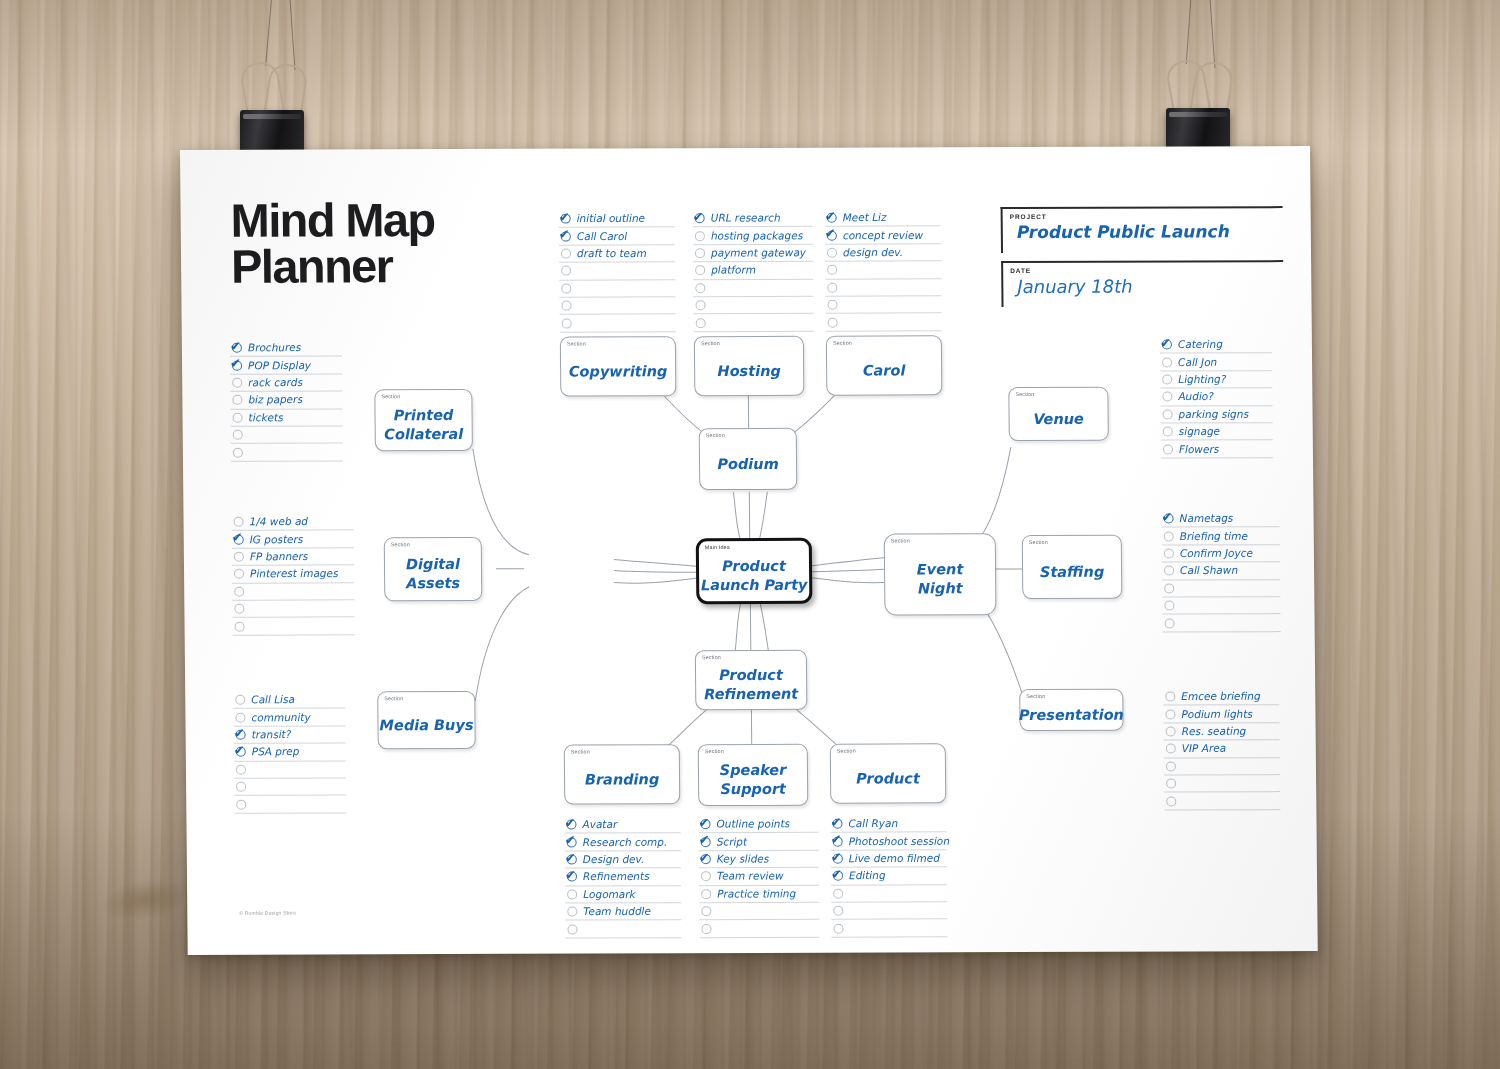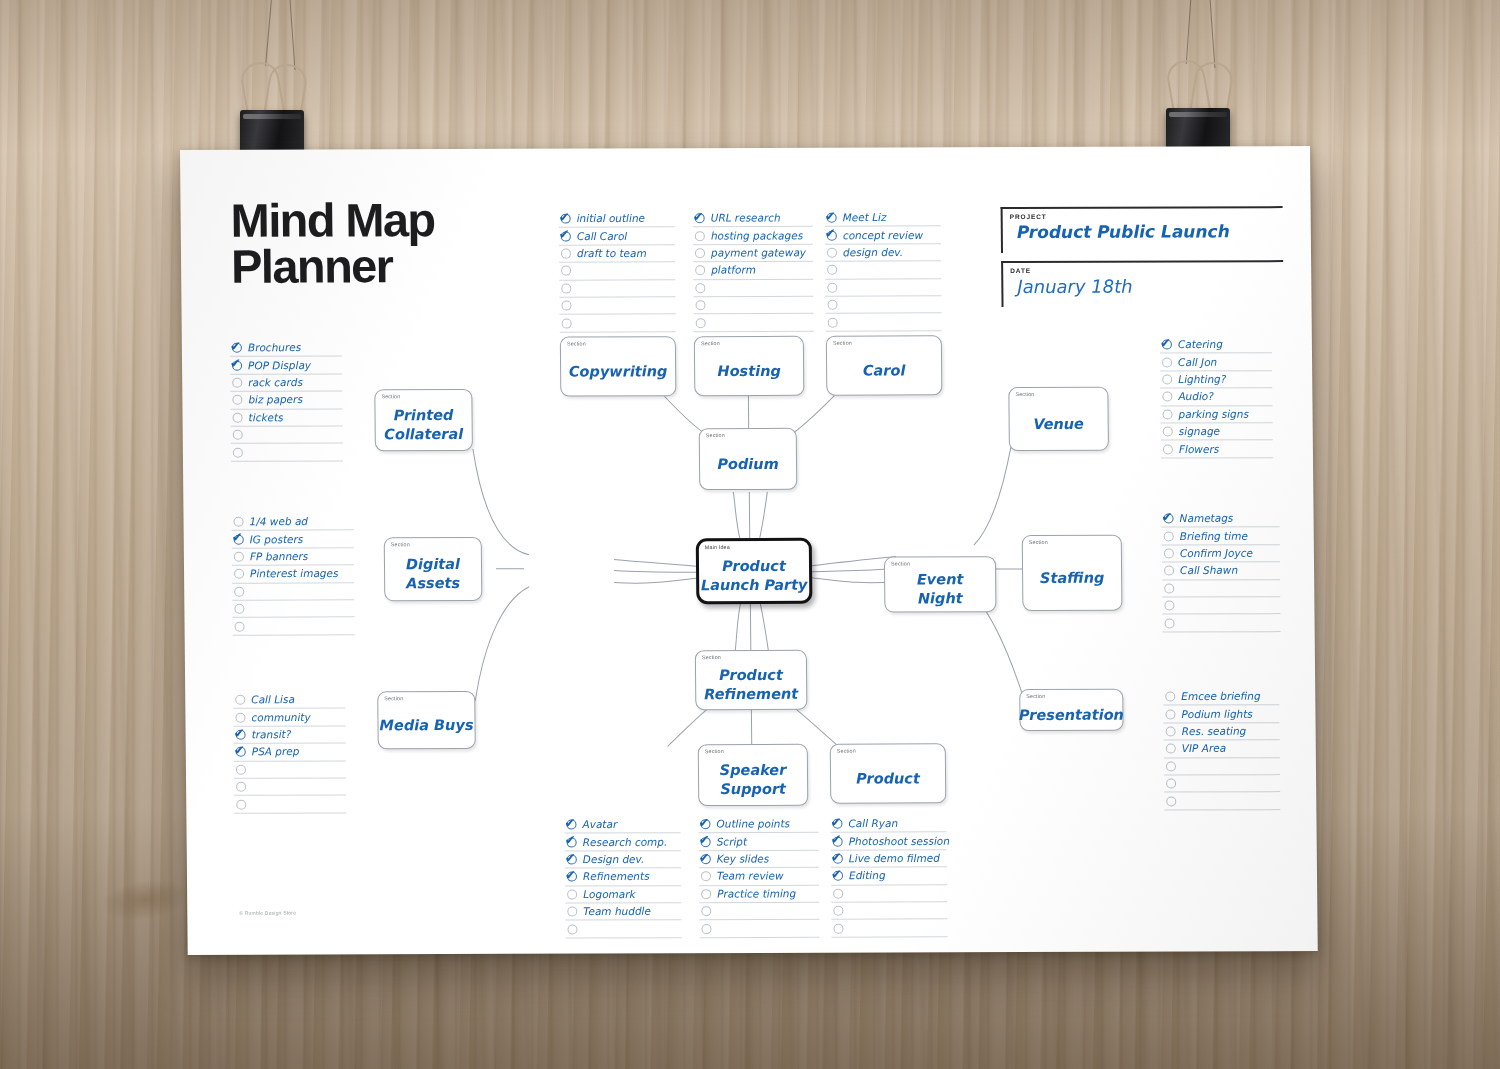--- a/index.html
+++ b/index.html
@@ -257,21 +257,21 @@
       <span class="tag">Main Idea</span>
       <span class="ntext">Product<br>Launch Party</span>
     </div>
 
 
     <div class="node" style="left:516px;top:280px;width:98px;height:62px;">
       <span class="tag">Section</span>
       <span class="ntext">Podium</span>
     </div>
 
-    <div class="node" style="left:700px;top:409px;width:112px;height:56px;">
+    <div class="node" style="left:700px;top:386px;width:112px;height:82px;border-radius:12px;">
       <span class="tag">Section</span>
       <span class="ntext">Event<br>Night</span>
     </div>
 
     <div class="node" style="left:510px;top:502px;width:112px;height:60px;">
       <span class="tag">Section</span>
       <span class="ntext">Product<br>Refinement</span>
     </div>
 
     <div class="node" style="left:192px;top:240px;width:98px;height:62px;">
@@ -297,35 +297,39 @@
     <div class="node" style="left:512px;top:188px;width:110px;height:60px;">
       <span class="tag">Section</span>
       <span class="ntext">Hosting</span>
     </div>
 
     <div class="node" style="left:644px;top:188px;width:116px;height:60px;">
       <span class="tag">Section</span>
       <span class="ntext">Carol</span>
     </div>
 
-    <div class="node" style="left:826px;top:240px;width:100px;height:64px;">
+    <div class="node" style="left:826px;top:240px;width:100px;height:54px;">
       <span class="tag">Section</span>
       <span class="ntext">Venue</span>
     </div>
 
-    <div class="node" style="left:838px;top:388px;width:100px;height:76px;">
+    <div class="node" style="left:838px;top:388px;width:100px;height:64px;">
       <span class="tag">Section</span>
       <span class="ntext">Staffing</span>
     </div>
 
     <div class="node" style="left:834px;top:542px;width:104px;height:42px;">
       <span class="tag">Section</span>
       <span class="ntext">Presentation</span>
     </div>
 
+    <div class="node" style="left:378px;top:596px;width:116px;height:60px;">
+      <span class="tag">Section</span>
+      <span class="ntext">Branding</span>
+    </div>
 
     <div class="node" style="left:512px;top:596px;width:110px;height:62px;">
       <span class="tag">Section</span>
       <span class="ntext">Speaker<br>Support</span>
     </div>
 
     <div class="node" style="left:644px;top:596px;width:116px;height:60px;">
       <span class="tag">Section</span>
       <span class="ntext">Product</span>
     </div>

